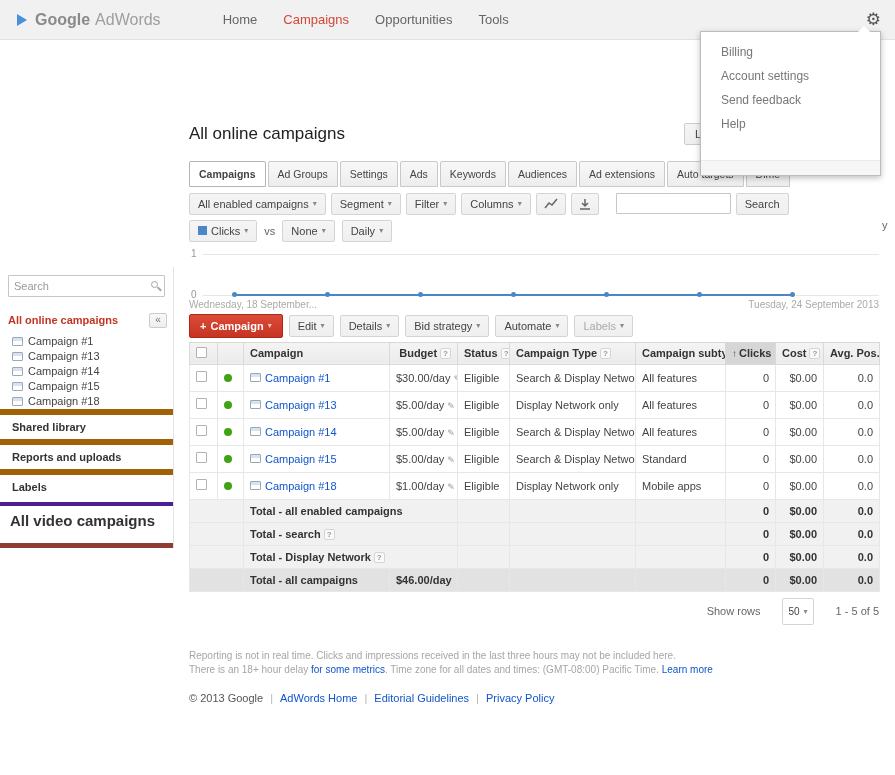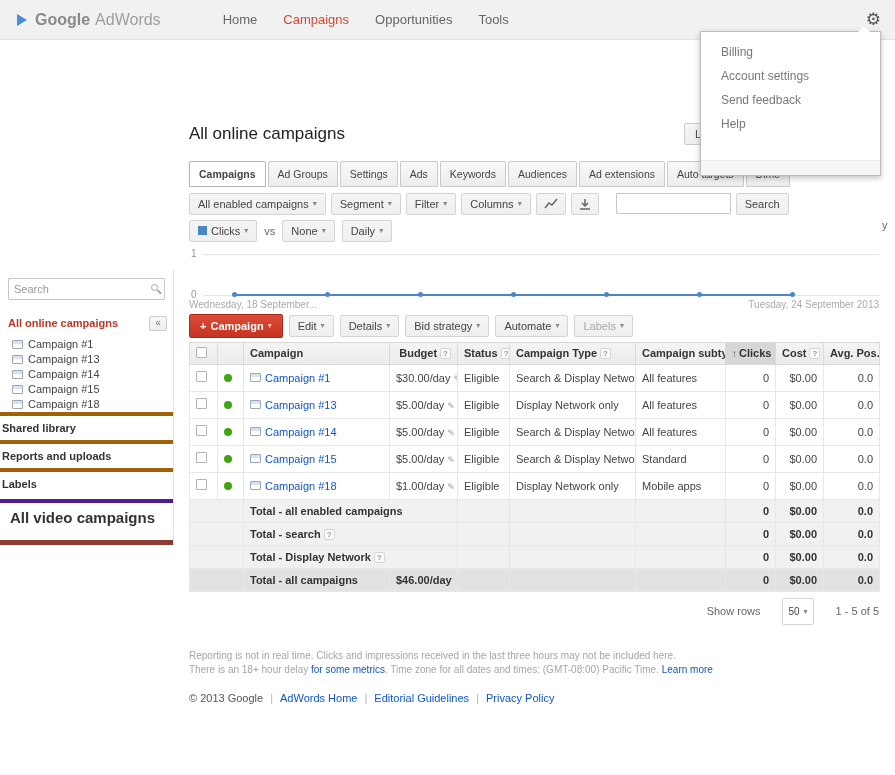--- a/index.html
+++ b/index.html
@@ -34,21 +34,21 @@
   .tree-head { display:flex; align-items:center; margin:8px 6px 2px 8px; }
   .root-link { color:#c03523; font-weight:bold; font-size:11px; text-decoration:none; cursor:pointer; }
   .collapse-btn { margin-left:auto; font-size:10px; color:#777; background:linear-gradient(#f8f8f8,#eee);
     border:1px solid #ccc; border-radius:2px; width:18px; height:15px; line-height:12px; cursor:pointer; }
   .tree-list { list-style:none; margin-top:4px; }
   .tree-item { display:flex; align-items:center; gap:5px; padding:2px 0 2px 12px; font-size:11px;
     color:#444; cursor:pointer; line-height:11px; }
   .ficon { display:inline-block; width:11px; height:9px; border:1px solid #9aa7b5;
     background:linear-gradient(#d8e3ef 0 3px, #fff 3px); border-radius:1px; flex:none; }
   .side-spacer { flex:1; }
-  .side-bottom-item { border-top:4px solid #a16207; padding:6px 2px; font-size:11px;
+  .side-bottom-item { border-top:6px solid #a16207; padding:6px 12px; font-size:11px;
     font-weight:bold; color:#333; cursor:pointer; }
   .video-item { border-top:4px solid #4c1d95; margin-top:3px; padding:6px 10px; font-size:15px;
     font-weight:bold; color:#333; cursor:pointer; }
   .partial-bar { height:5px; margin-top:8px; background:#8f3b34; overflow:hidden; }
   
   h1 { margin-top:12px; font-size:17px; font-weight:normal; color:#222; line-height:22px; }
   .date-btn { position:absolute; left:510px; top:12px; font-size:11px; color:#444;
     background:linear-gradient(#f5f5f5,#eee); border:1px solid #ccc; border-radius:2px;
     padding:4px 10px; cursor:pointer; white-space:nowrap; font-family:inherit; }
   

